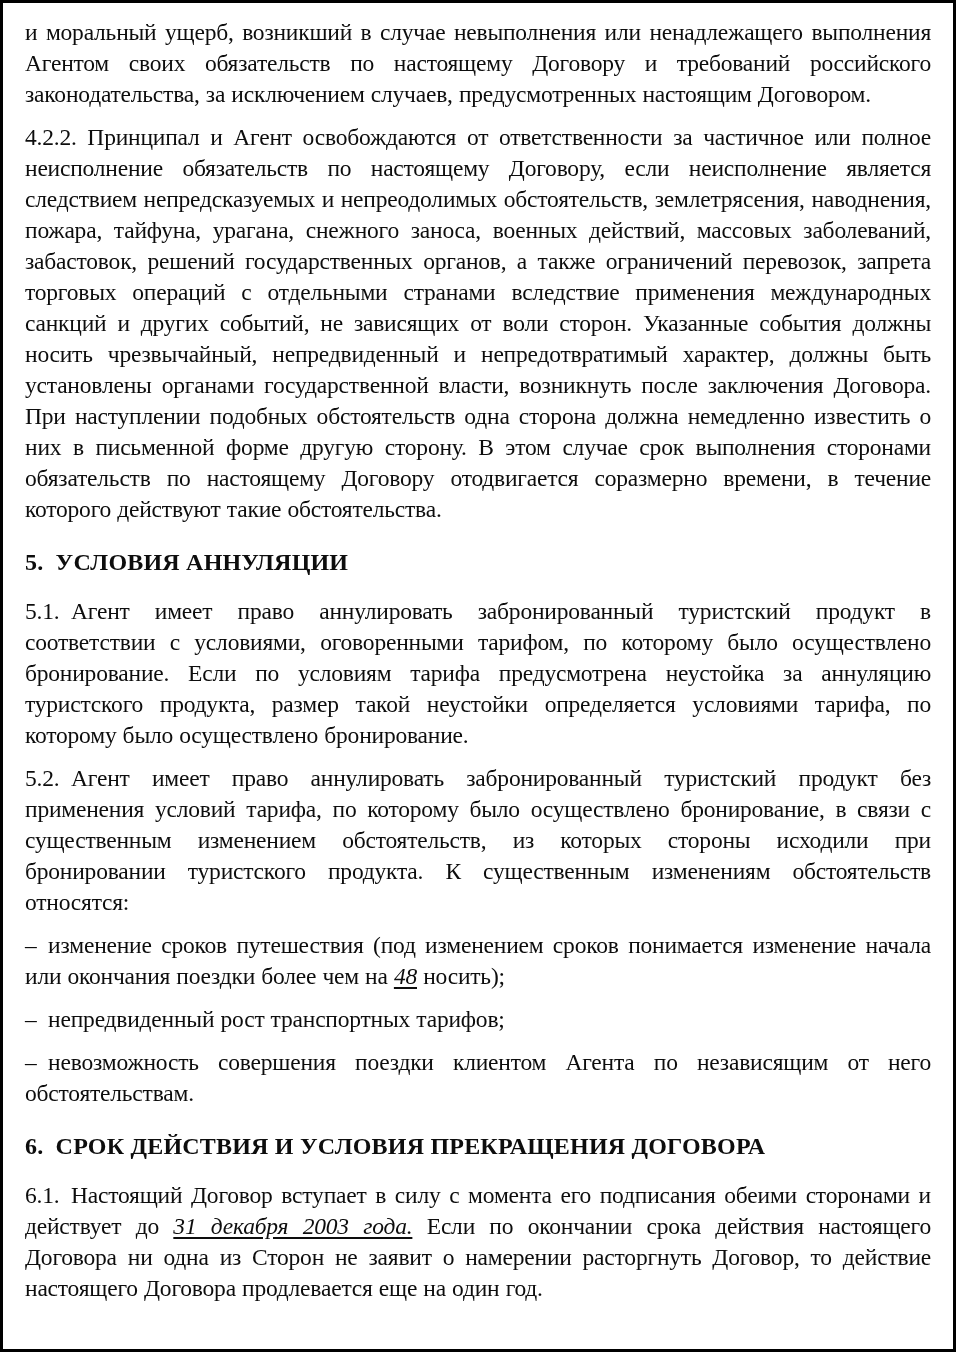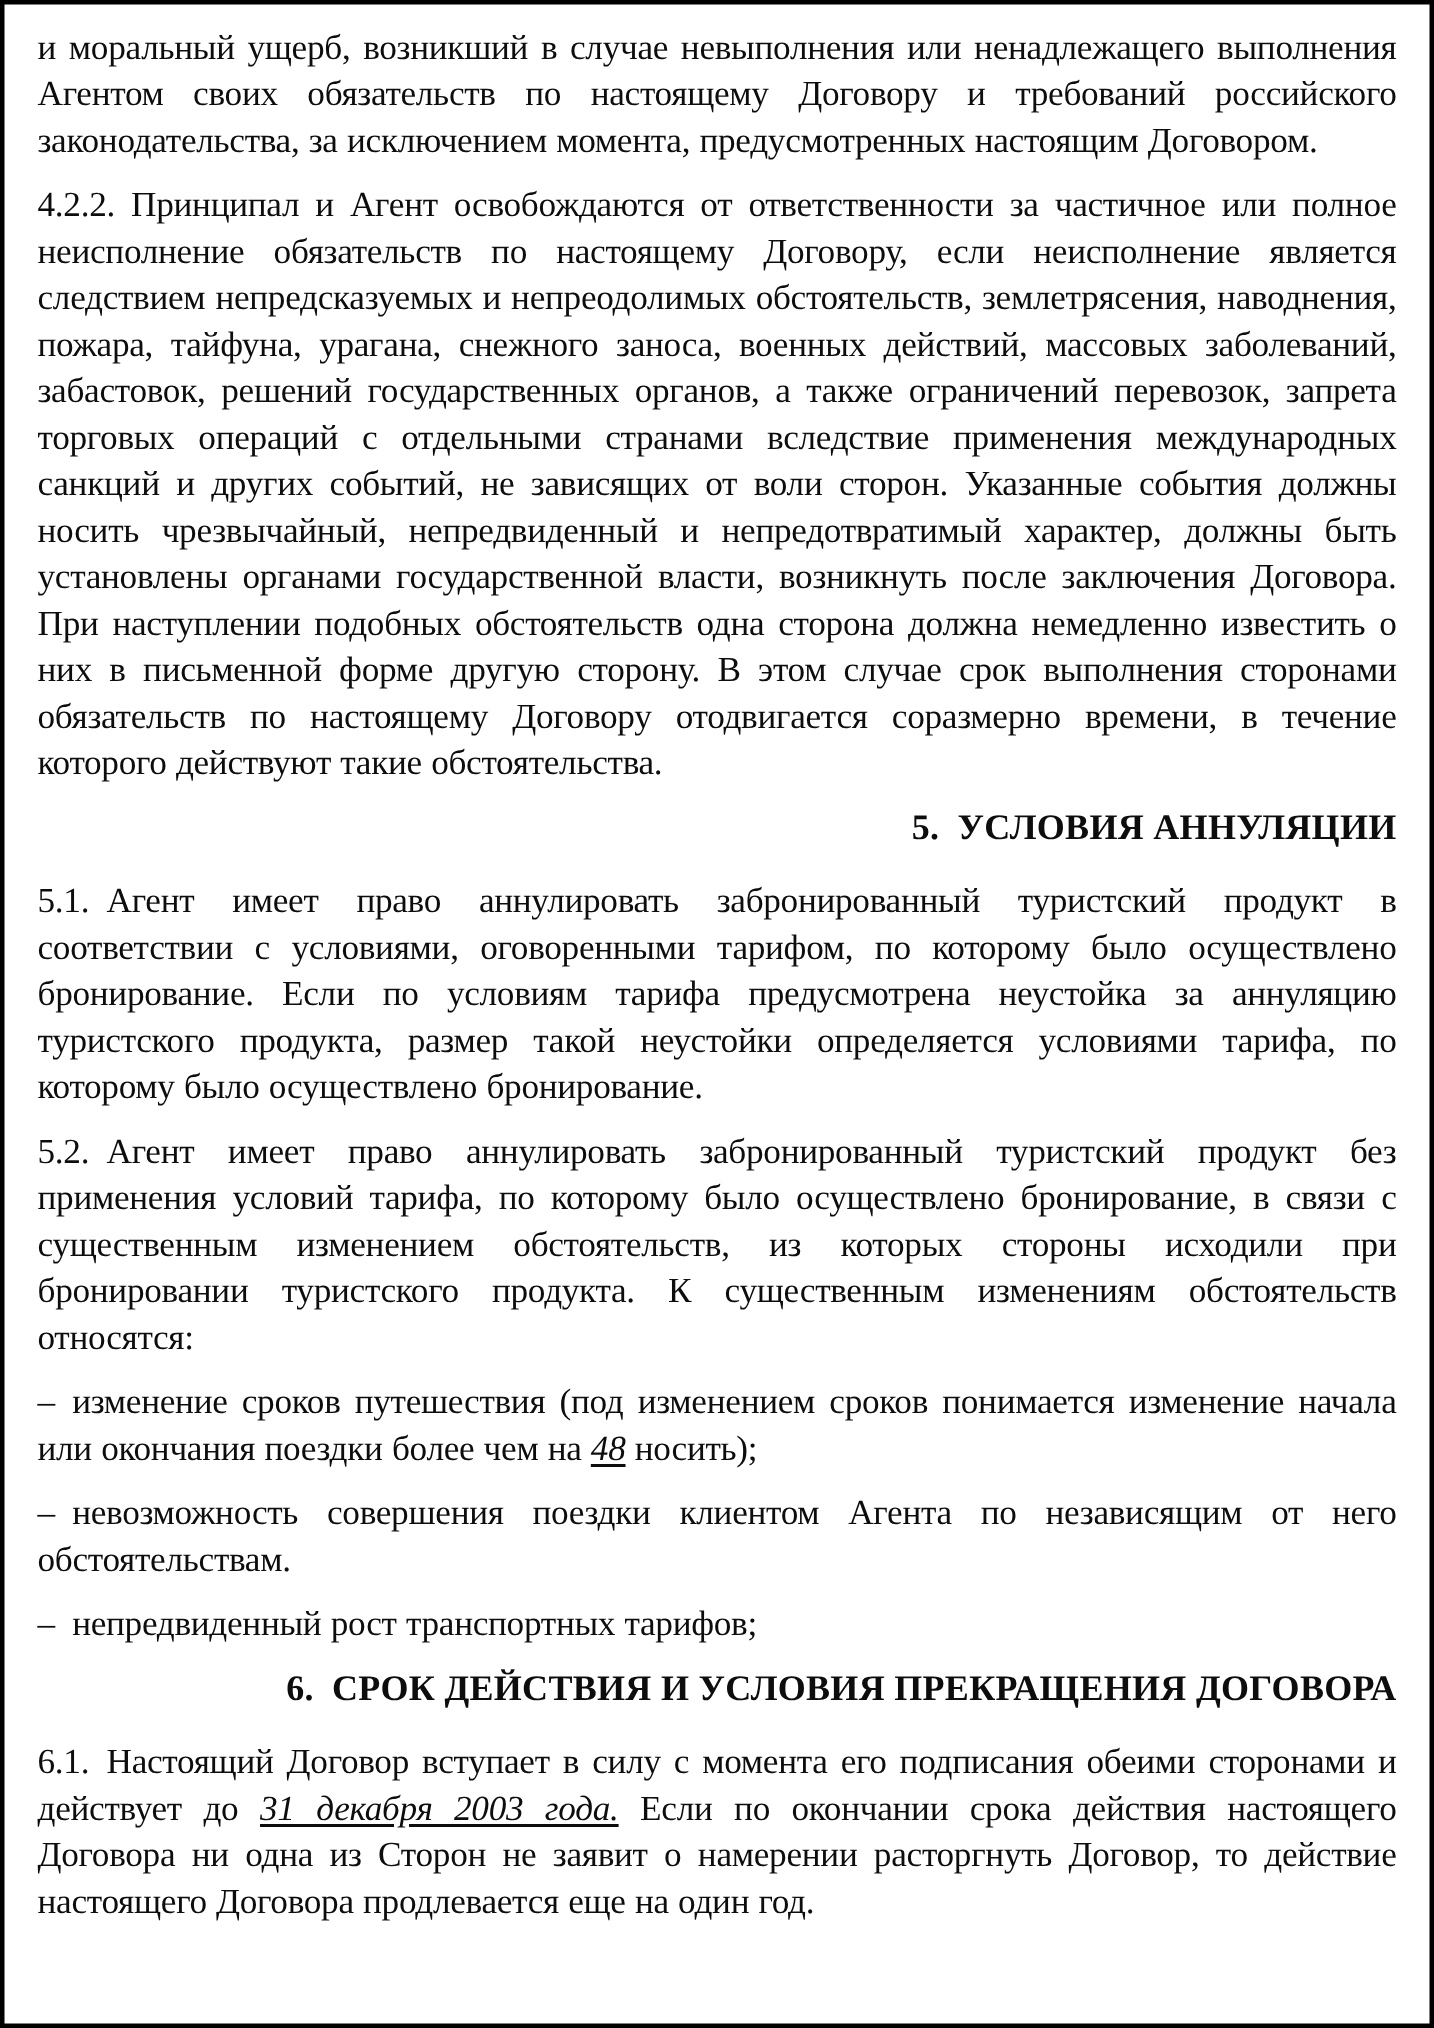--- a/index.html
+++ b/index.html
@@ -27,49 +27,49 @@
     letter-spacing: -0.2px;
     word-spacing: 0.5px;
     hyphens: auto;
     -webkit-hyphens: auto;
   }
   .para:last-child { margin-bottom: 0; }
   .heading {
     font-size: 24px;
     line-height: 31px;
     font-weight: bold;
-    text-align: right;
-    margin: 12px 0 18px 0;
+    text-align: left;
+    margin: 22px 0 18px 0;
     letter-spacing: 0.2px;
   }
   .emph {
     font-style: italic;
     text-decoration: underline;
     text-underline-offset: 3px;
   }
 </style>
 </head>
 <body>
 
 <div class="page">
 
-  <p class="para">и моральный ущерб, возникший в случае невыполнения или ненадлежащего выполнения Агентом своих обязательств по настоящему Договору и требований российского законодательства, за исключением момента, предусмотренных настоящим Договором.</p>
+  <p class="para">и моральный ущерб, возникший в случае невыполнения или ненадлежащего выполнения Агентом своих обязательств по настоящему Договору и требований российского законодательства, за исключением случаев, предусмотренных настоящим Договором.</p>
 
   <p class="para">4.2.2. Принципал и Агент освобождаются от ответственности за частичное или полное неисполнение обязательств по настоящему Договору, если неисполнение является следствием непредсказуемых и непреодолимых обстоятельств, землетрясения, наводнения, пожара, тайфуна, урагана, снежного заноса, военных действий, массовых заболеваний, забастовок, решений государственных органов, а также ограничений перевозок, запрета торговых операций с отдельными странами вследствие применения международных санкций и других событий, не зависящих от воли сторон. Указанные события должны носить чрезвычайный, непредвиденный и непредотвратимый характер, должны быть установлены органами государственной власти, возникнуть после заключения Договора. При наступлении подобных обстоятельств одна сторона должна немедленно известить о них в письменной форме другую сторону. В этом случае срок выполнения сторонами обязательств по настоящему Договору отодвигается соразмерно времени, в течение которого действуют такие обстоятельства.</p>
 
   <h2 class="heading">5. УСЛОВИЯ АННУЛЯЦИИ</h2>
 
   <p class="para">5.1. Агент имеет право аннулировать забронированный туристский продукт в соответствии с условиями, оговоренными тарифом, по которому было осуществлено бронирование. Если по условиям тарифа предусмотрена неустойка за аннуляцию туристского продукта, размер такой неустойки определяется условиями тарифа, по которому было осуществлено бронирование.</p>
 
   <p class="para">5.2. Агент имеет право аннулировать забронированный туристский продукт без применения условий тарифа, по которому было осуществлено бронирование, в связи с существенным изменением обстоятельств, из которых стороны исходили при бронировании туристского продукта. К существенным изменениям обстоятельств относятся:</p>
 
 
   <p class="para"><span>– изменение сроков путешествия (под изменением сроков понимается изменение начала или окончания поездки более чем на </span><span class="emph">48</span><span> носить);</span></p>
 
+  <p class="para">– непредвиденный рост транспортных тарифов;</p>
+
   <p class="para">– невозможность совершения поездки клиентом Агента по независящим от него обстоятельствам.</p>
-
-  <p class="para">– непредвиденный рост транспортных тарифов;</p>
 
   <h2 class="heading">6. СРОК ДЕЙСТВИЯ И УСЛОВИЯ ПРЕКРАЩЕНИЯ ДОГОВОРА</h2>
 
   <p class="para"><span>6.1. Настоящий Договор вступает в силу с момента его подписания обеими сторонами и действует до </span><span class="emph">31 декабря 2003 года.</span><span> Если по окончании срока действия настоящего Договора ни одна из Сторон не заявит о намерении расторгнуть Договор, то действие настоящего Договора продлевается еще на один год.</span></p>
 
 </div>
 
 </body></html>

